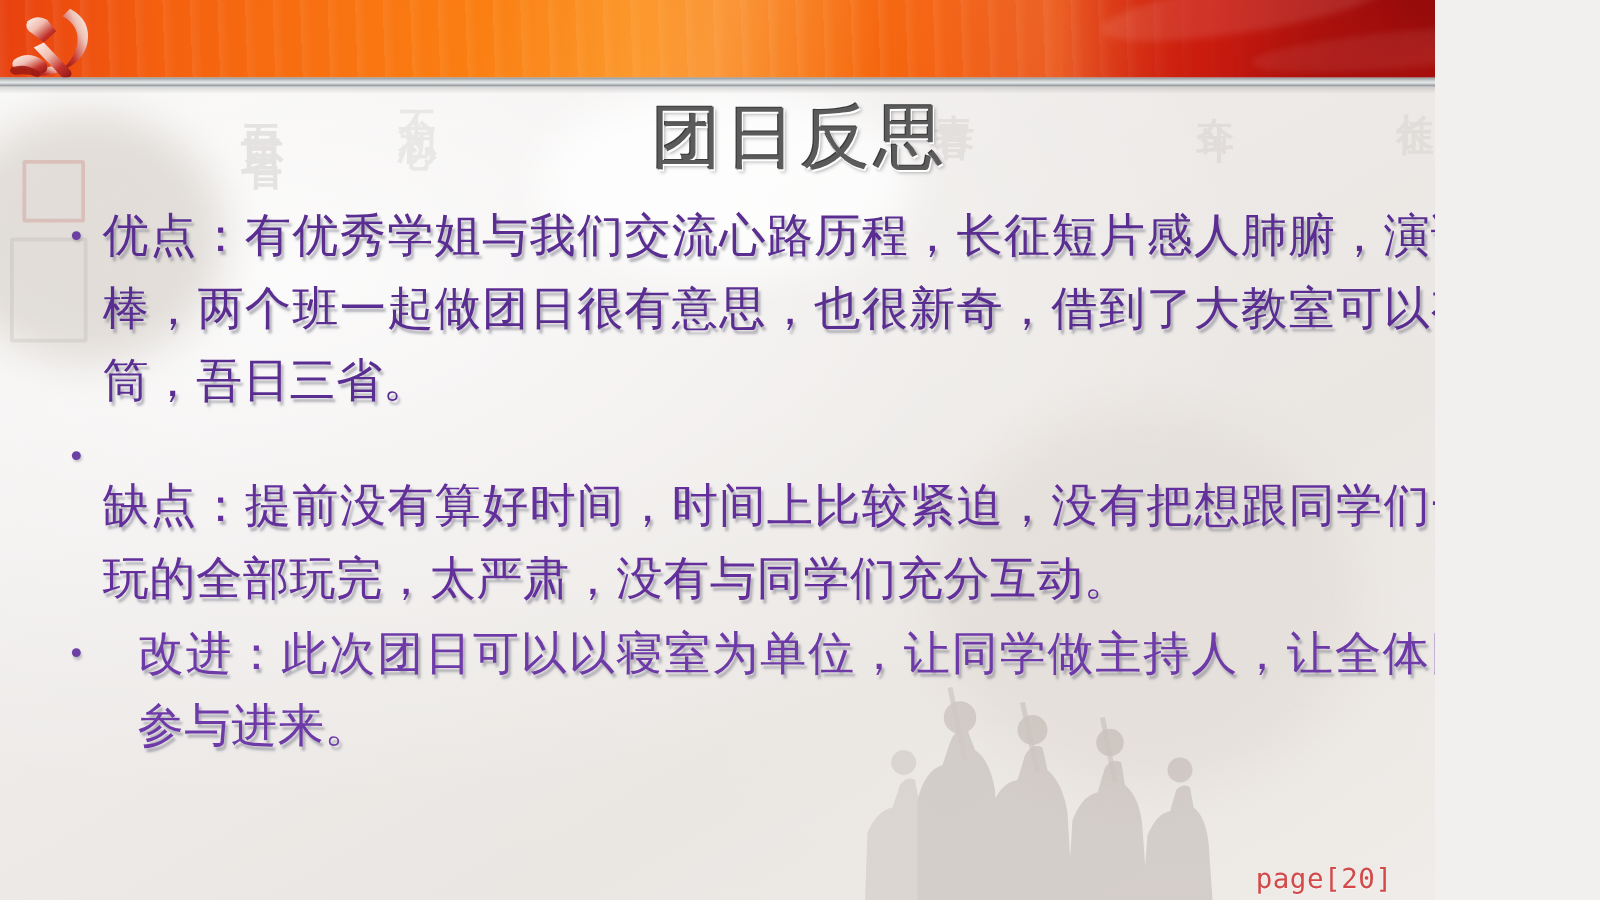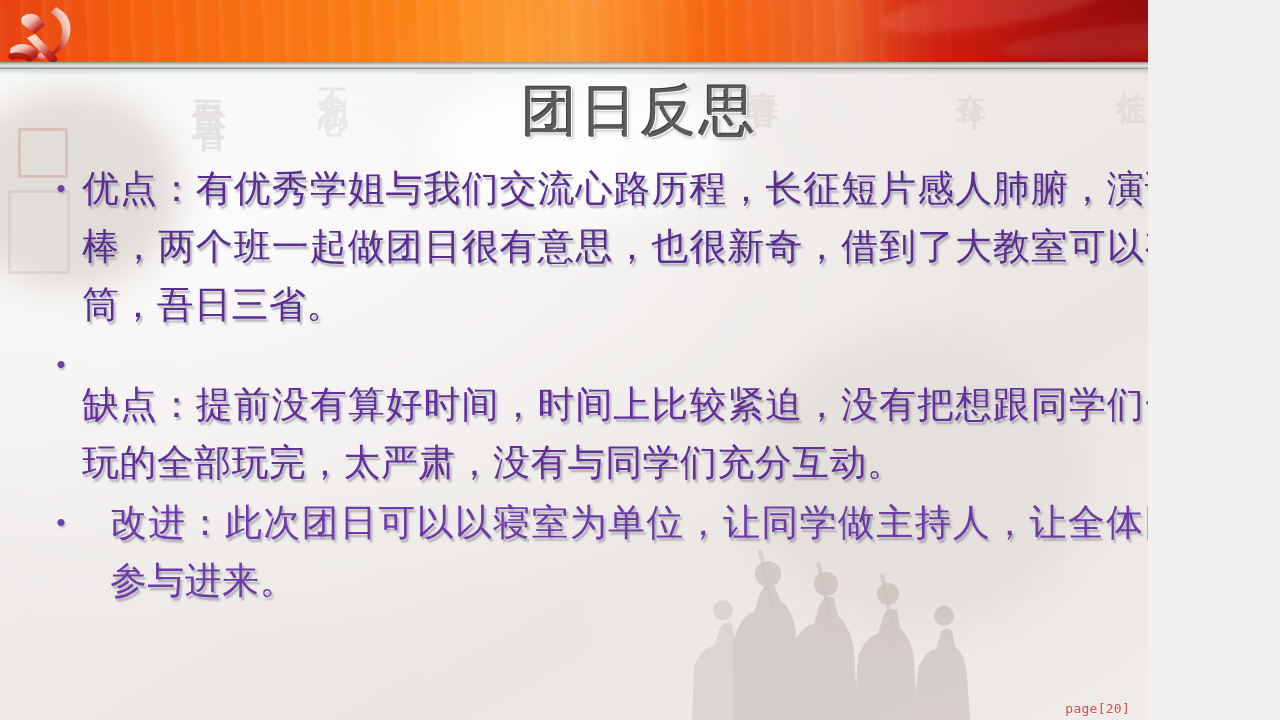--- a/index.html
+++ b/index.html
@@ -141,23 +141,23 @@
       0 0 1px rgba(255,255,255,.55);
     word-break:break-all;
     text-align:justify;
     text-justify:inter-character;
   }
   .b2 .bullet-text{color:#63309b;margin-top:40px;}
   .b3 .bullet-text{color:#6d3aa8;margin-left:28px;}
 
   
   #pagenum{
-    position:absolute;right:18px;bottom:4px;
+    position:absolute;right:34px;bottom:4px;
     font-family:"DejaVu Sans Mono","Liberation Mono",monospace;
-    font-size:13px;
+    font-size:22px;
     color:#d24a4a;
     letter-spacing:.02em;
     text-shadow:0 1px 1px rgba(255,255,255,.7);
   }
 </style>
 </head>
 <body>
 
 <div id="slide">
 

